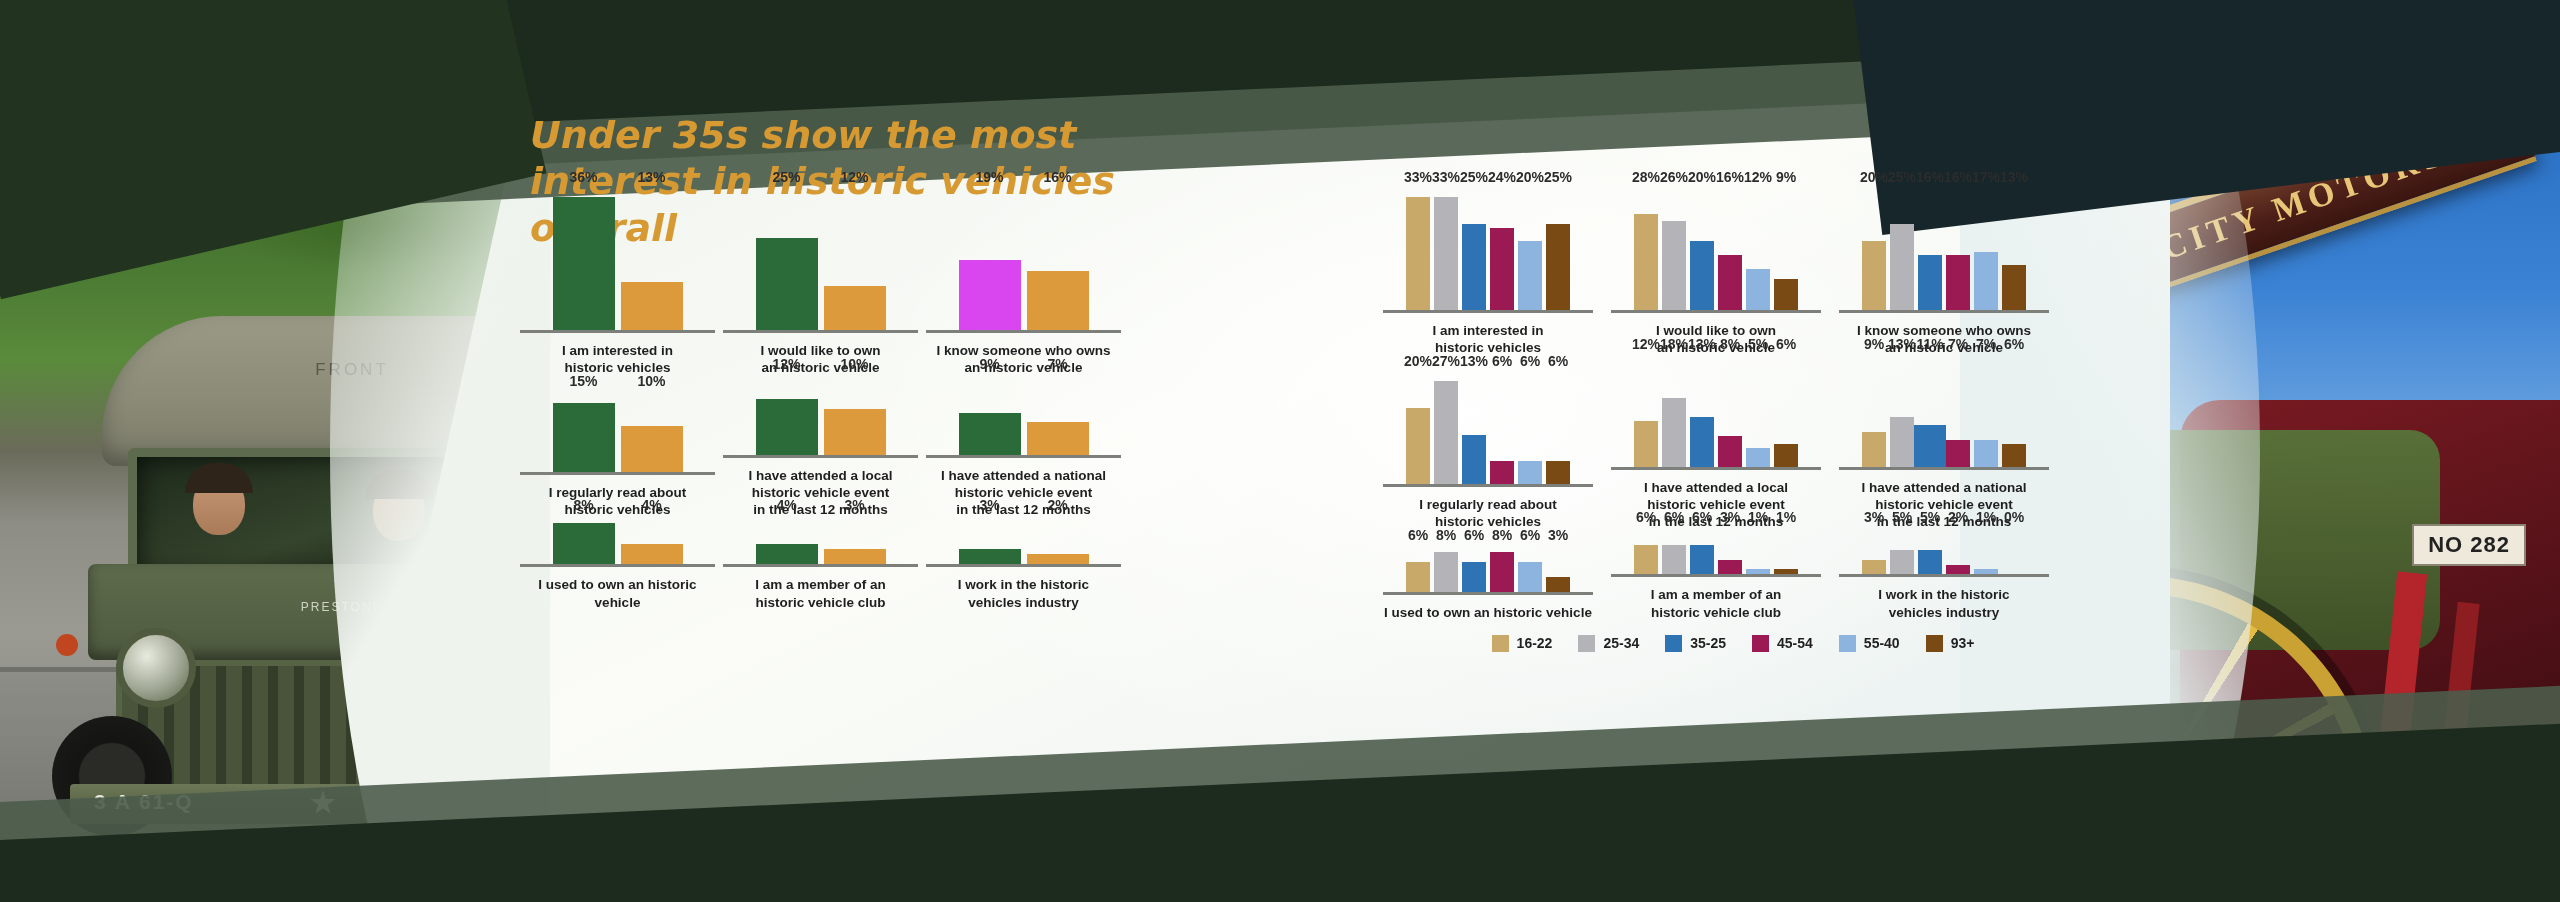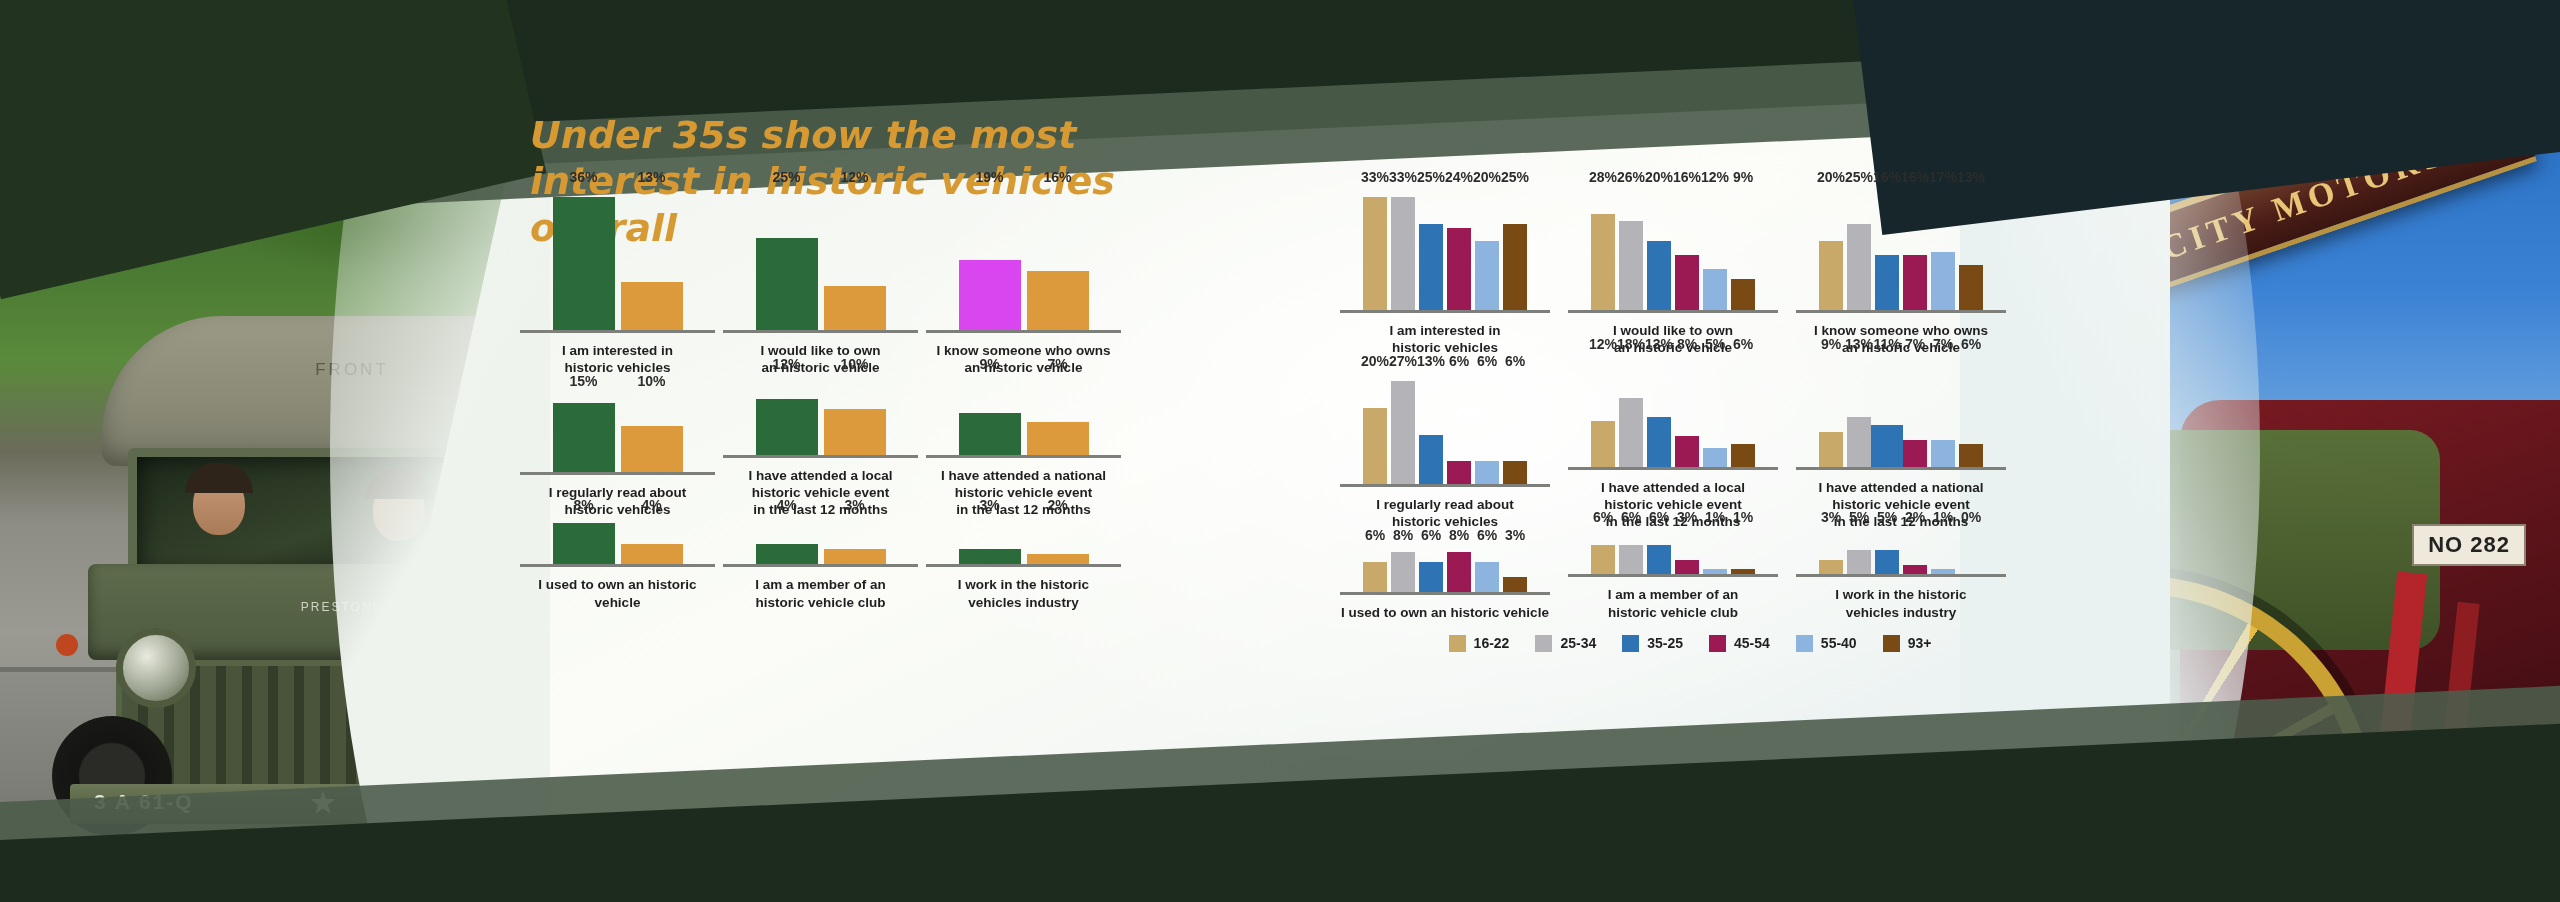--- a/index.html
+++ b/index.html
@@ -137,21 +137,21 @@
     transform:rotate(-7deg);}
 
   
   #content{position:absolute;left:520px;top:0;width:1630px;height:902px;}
   #title{position:absolute;left:10px;top:112px;width:700px;
     color:#d79a33;font-size:38px;font-style:italic;font-weight:bold;line-height:1.22;
     font-family:"DejaVu Sans", sans-serif;}
 
   .section{position:absolute;}
   #gender-section{left:0px;top:190px;width:620px;}
-  #age-section{left:820px;top:190px;width:700px;}
+  #age-section{left:863px;top:190px;width:700px;}
 
   .chart-row{display:flex;align-items:flex-end;}
   .chart{position:relative;}
   .plot{position:relative;display:flex;align-items:flex-end;justify-content:center;gap:3px;}
   .bar-wrap{position:relative;display:flex;flex-direction:column;align-items:center;justify-content:flex-end;height:100%;}
   .bar{width:100%;}
   .bar-val{position:absolute;bottom:100%;left:50%;transform:translateX(-50%);
     margin-bottom:5px;font-size:14px;font-weight:bold;color:#2c2c2c;white-space:nowrap;}
   .axis{height:3px;background:#7d7f7a;margin-top:0;}
   .cat-label{margin-top:9px;text-align:center;font-size:13.5px;font-weight:bold;color:#1f1f1f;line-height:1.28;}

